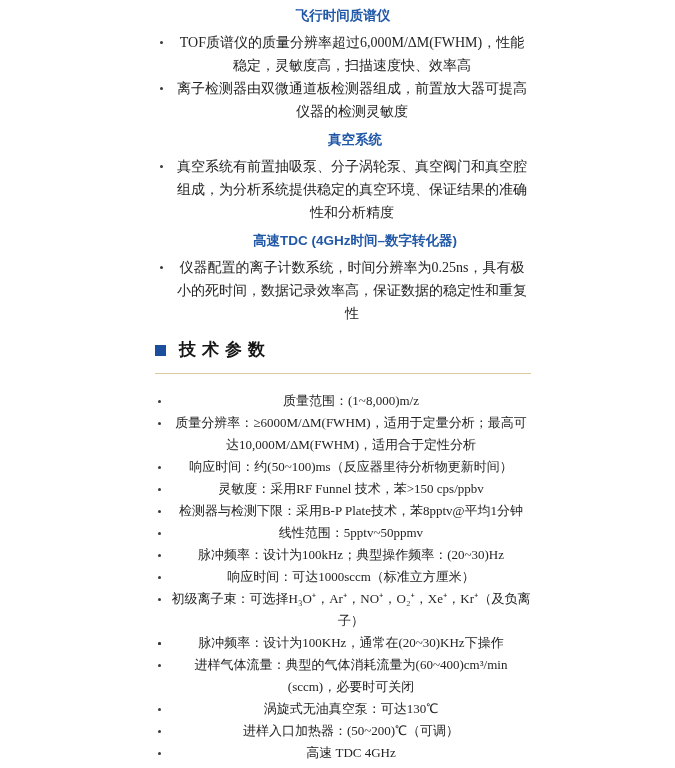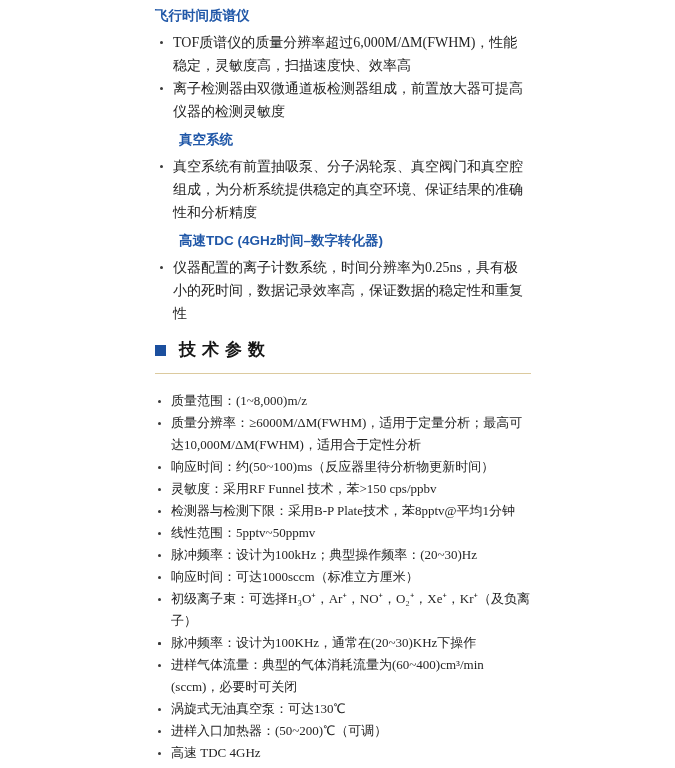--- a/index.html
+++ b/index.html
@@ -13,20 +13,21 @@
     overflow: hidden;
     font-family: "Liberation Serif", serif;
     color: #242424;
   }
   .page {
     box-sizing: border-box;
     width: 583px;
     height: 768px;
     padding: 6px 52px 8px 155px;
     background: #ffffff;
+    text-align: center;
   }
   .sec-heading {
     font-family: "Liberation Sans", sans-serif;
     font-size: 13.5px;
     font-weight: bold;
     color: #2158A8;
     line-height: 20px;
     margin: 0 0 5px 0;
   }
   .sec-heading.spaced { margin-top: 7px; margin-left: 24px; }

